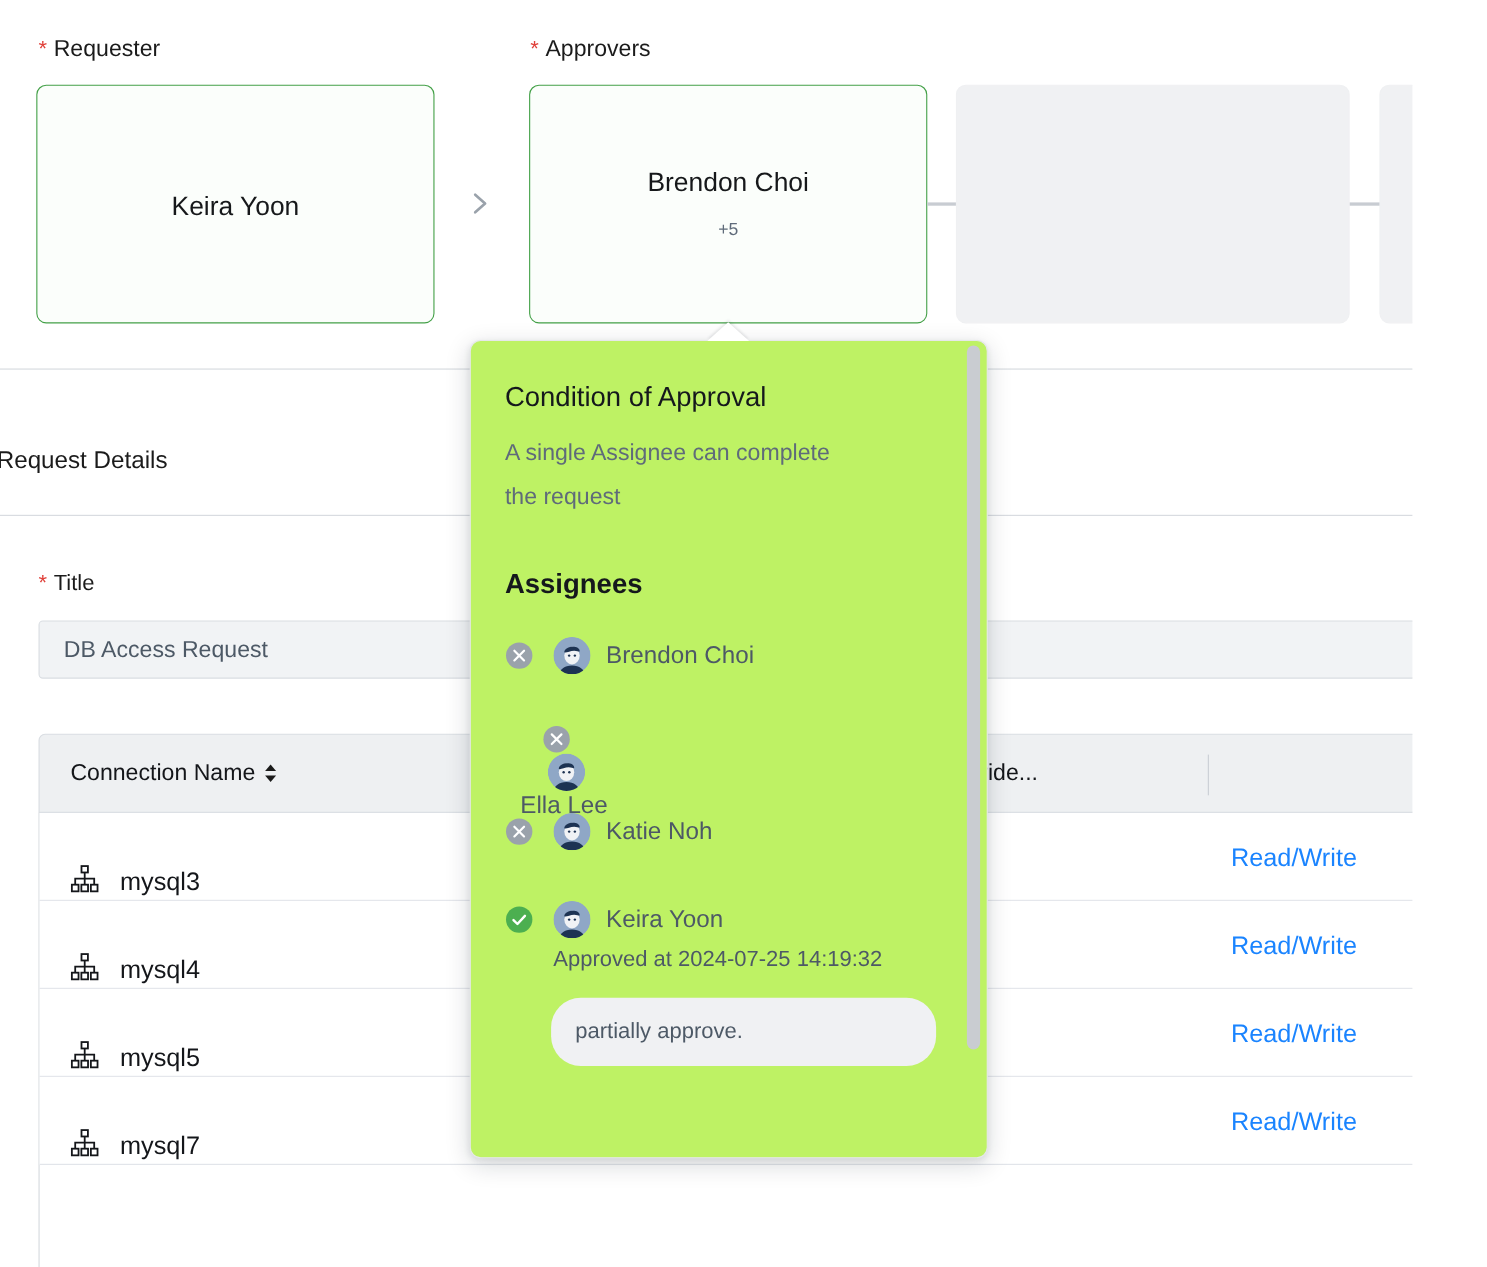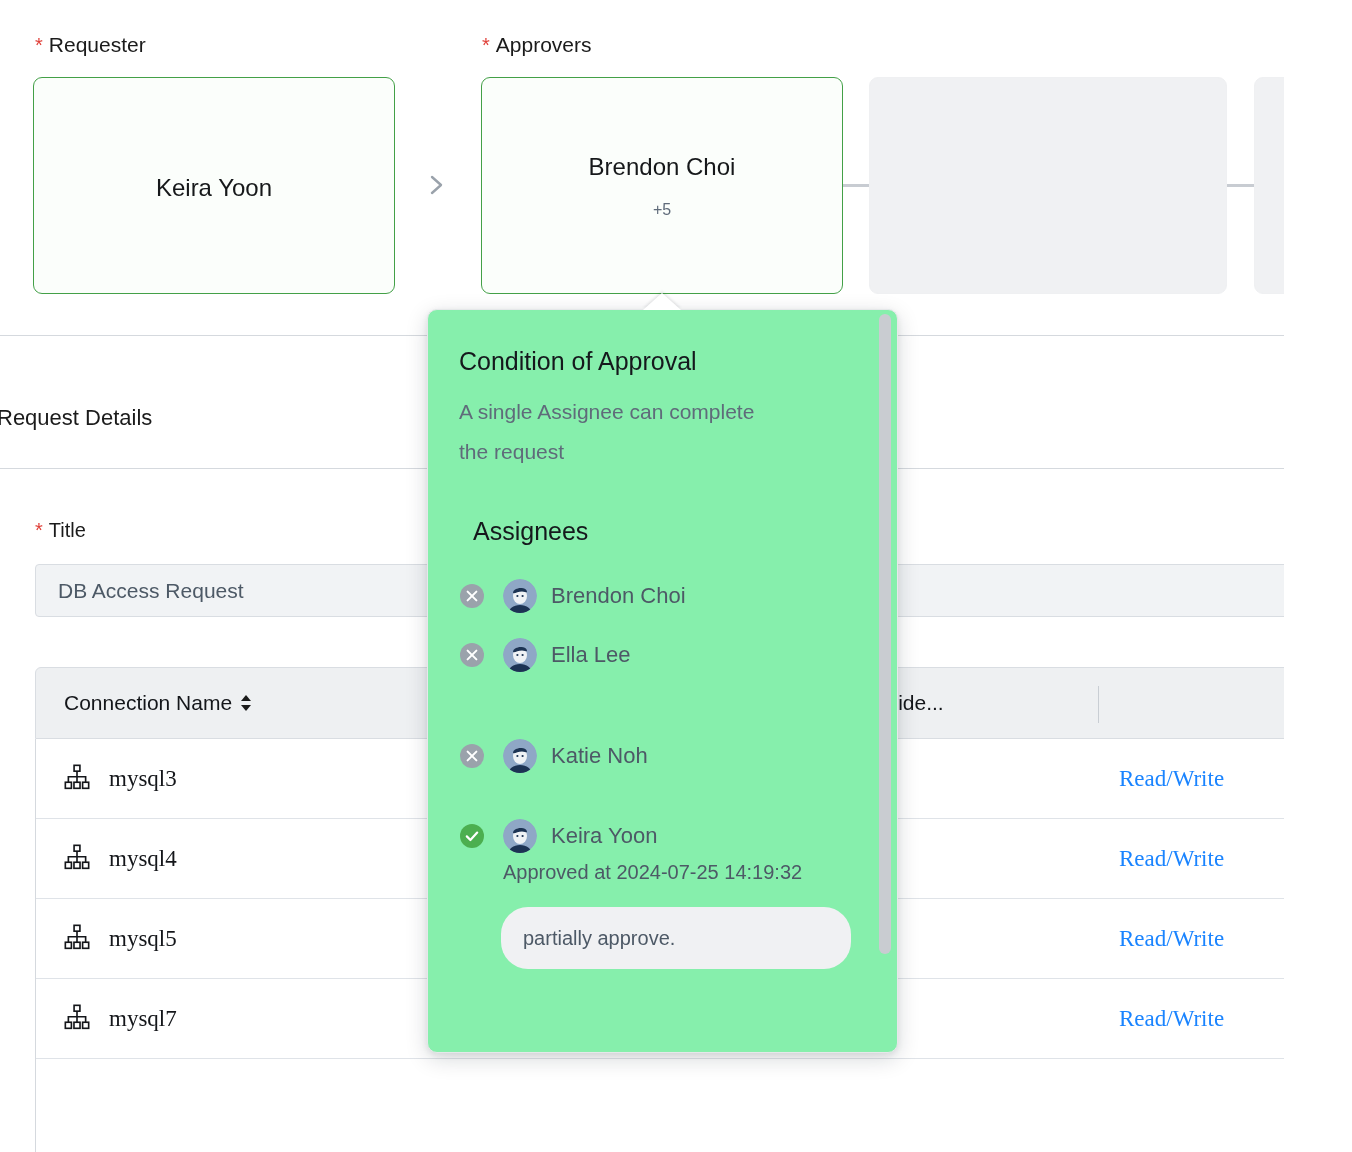--- a/index.html
+++ b/index.html
@@ -130,42 +130,41 @@
     position: absolute;
     width: 1px;
     background: #c9ced4;
   }
 
   .trow {
     position: absolute;
     border-bottom: 1px solid #dfe3e8;
     background: #fff;
     display: flex;
-    align-items: center;
-    font-family: Liberation Serif, serif;
+    align-items: flex-end;
   }
   .conn-cell { display: flex; align-items: center; }
   .conn-name {
     font-size: 23px;
     color: #14161a;
     margin-left: 18px;
     white-space: nowrap;
   }
   .priv-link {
     position: absolute;
     font-size: 23px;
     color: #1a84ff;
     white-space: nowrap;
     cursor: pointer;
   }
 
   
   .popover {
     position: absolute;
-    background: #86efac;
+    background: #bef264;
     border: 1px solid #e6e8ea;
     border-radius: 10px;
     box-shadow: 0 6px 22px rgba(15,25,40,0.16), 0 2px 6px rgba(15,25,40,0.08);
     overflow: hidden;
   }
   .pop-arrow {
     position: absolute;
     width: 0; height: 0;
     border-left: 19px solid transparent;
     border-right: 19px solid transparent;
@@ -349,21 +348,21 @@
       <div class="priv-link" style="left:1083px; top:27px;">Read/Write</div>
     </div>
   </div>
 
   <div class="pop-arrow" style="left:643px; top:293px;"></div>
 
   <div class="popover" style="left:427px; top:309px; width:471px; height:744px;">
 
     <div class="pop-title" style="left:31px; top:37px;">Condition of Approval</div>
     <div class="pop-sub" style="left:31px; top:82px;">A single Assignee can complete the request</div>
-    <div class="pop-h2" style="left:45px; top:207px;">Assignees</div>
+    <div class="pop-h2" style="left:31px; top:207px;font-weight:bold;">Assignees</div>
 
     <div class="assignee-row" style="left:31px; top:269px;">
       <span class="st-ico">
         <svg width="26" height="26" viewBox="0 0 26 26" aria-hidden="true">
           <circle cx="13" cy="13" r="12" fill="#9aa2ab"></circle>
           <path d="M8.6 8.6 L17.4 17.4 M17.4 8.6 L8.6 17.4" stroke="#ffffff" stroke-width="2" stroke-linecap="round"></path>
         </svg>
       </span>
       <span class="avatar">
         <svg width="34" height="34" viewBox="0 0 34 34" aria-hidden="true">
@@ -371,21 +370,21 @@
           <path d="M17 26 C10 26 6 30 5 34 L29 34 C28 30 24 26 17 26 Z" fill="#1d3353"></path>
           <ellipse cx="17" cy="17" rx="7" ry="8" fill="#f0f2f5"></ellipse>
           <path d="M10 14 C10 8 24 7 24 13 C24 14 22 12.5 19 12.5 C15 12.5 11.5 15 10 14 Z" fill="#1d3353"></path>
           <circle cx="14.4" cy="17" r="1.1" fill="#1d3353"></circle>
           <circle cx="19.6" cy="17" r="1.1" fill="#1d3353"></circle>
         </svg>
       </span>
       <span class="a-name">Brendon Choi</span>
     </div>
 
-    <div class="assignee-row" style="left:31px; top:328px;">
+    <div class="assignee-row" style="left:31px; top:349px;flex-direction:column;">
       <span class="st-ico">
         <svg width="26" height="26" viewBox="0 0 26 26" aria-hidden="true">
           <circle cx="13" cy="13" r="12" fill="#9aa2ab"></circle>
           <path d="M8.6 8.6 L17.4 17.4 M17.4 8.6 L8.6 17.4" stroke="#ffffff" stroke-width="2" stroke-linecap="round"></path>
         </svg>
       </span>
       <span class="avatar">
         <svg width="34" height="34" viewBox="0 0 34 34" aria-hidden="true">
           <circle cx="17" cy="17" r="17" fill="#8fa7c6"></circle>
           <path d="M17 26 C10 26 6 30 5 34 L29 34 C28 30 24 26 17 26 Z" fill="#1d3353"></path>

